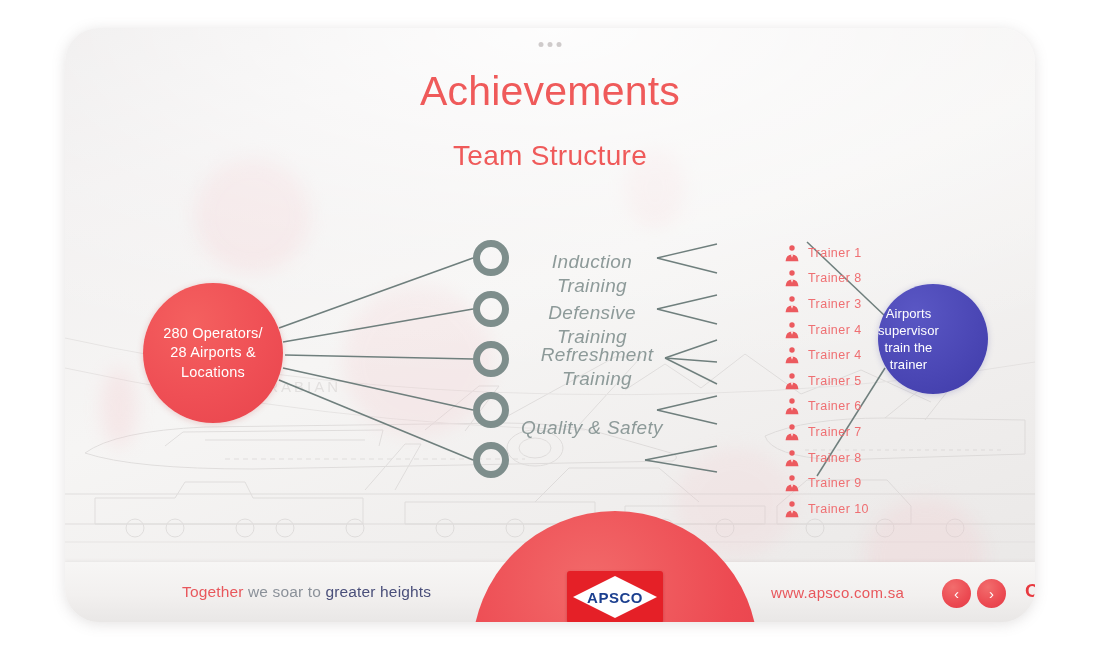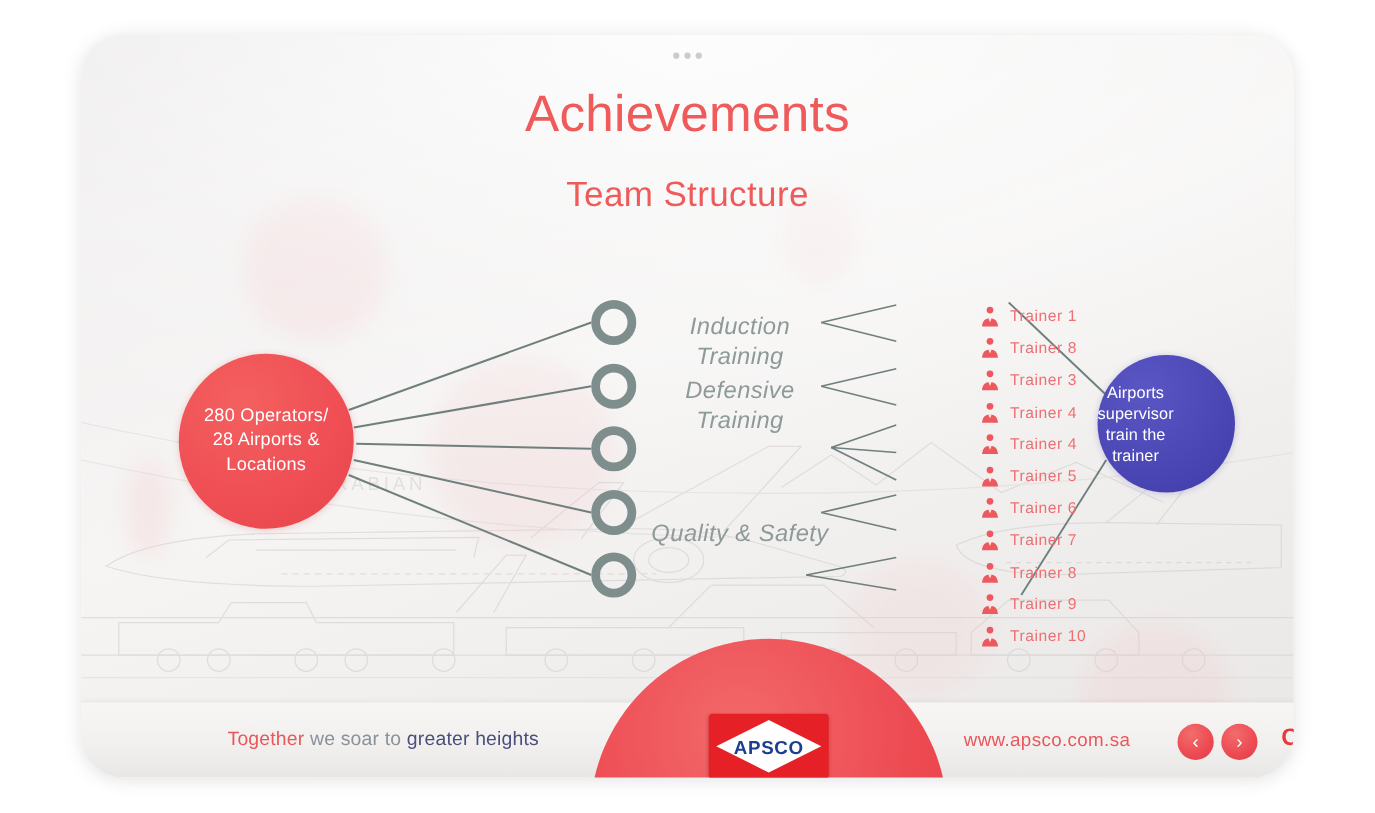--- a/index.html
+++ b/index.html
@@ -242,20 +242,24 @@
       </div>
 
       <span class="node" style="left:408px;top:212px;"></span>
       <span class="node" style="left:408px;top:263px;"></span>
       <span class="node" style="left:408px;top:313px;"></span>
       <span class="node" style="left:408px;top:364px;"></span>
       <span class="node" style="left:408px;top:414px;"></span>
 
       <div class="nodelabel" style="left:452px;top:222px;width:150px;">Induction Training</div>
       <div class="nodelabel" style="left:452px;top:273px;width:150px;">Defensive Training</div>
+      <div class="nodelabel" style="left:462px;top:315px;width:140px;">
+        <div>Refreshment</div>
+        <div>Training</div>
+      </div>
       <div class="nodelabel" style="left:452px;top:376px;width:150px;margin-top:12px;">Quality &amp; Safety</div>
 
       <div class="trainer-list">
         <div class="trainer">
           <svg class="tico" viewBox="0 0 24 24" fill="#ec5a5f">
             <circle cx="12" cy="5.4" r="3.6"></circle>
               <path d="M3.4 23 q0.6 -9 8.6 -9 q8 0 8.6 9 z"></path>
             <path d="M10.4 14.3 l1.6 4 l1.6 -4 l-1.6 -1 z" fill="#fbe9ea"></path>
           </svg>
           <span class="tname">Trainer 1</span>

